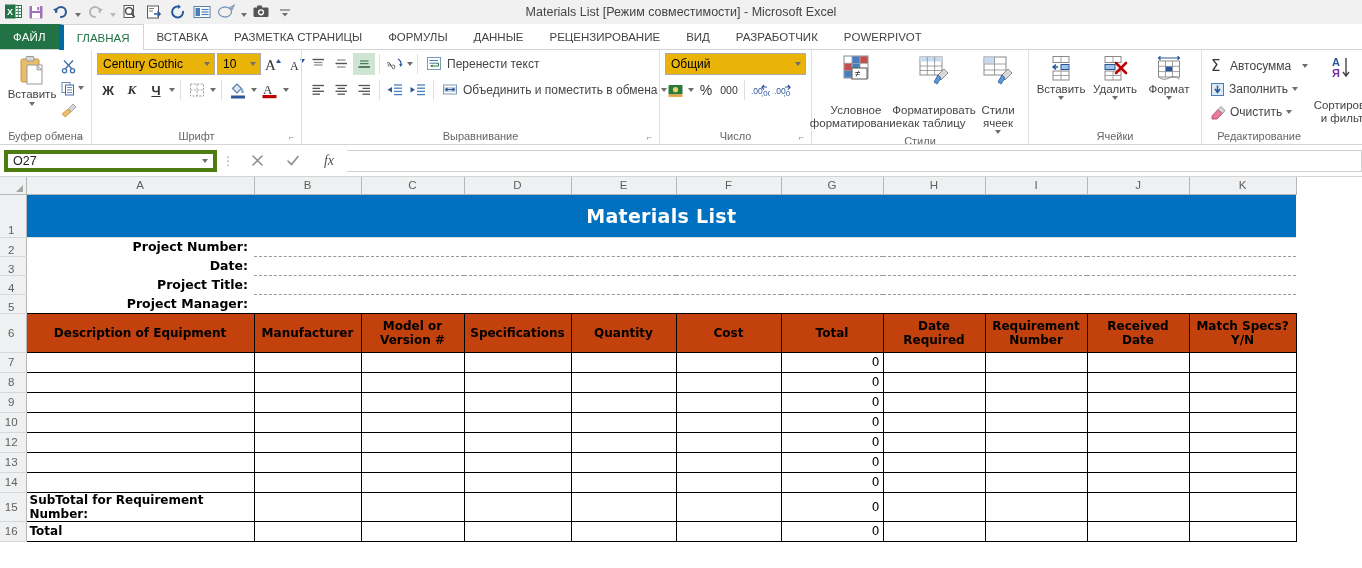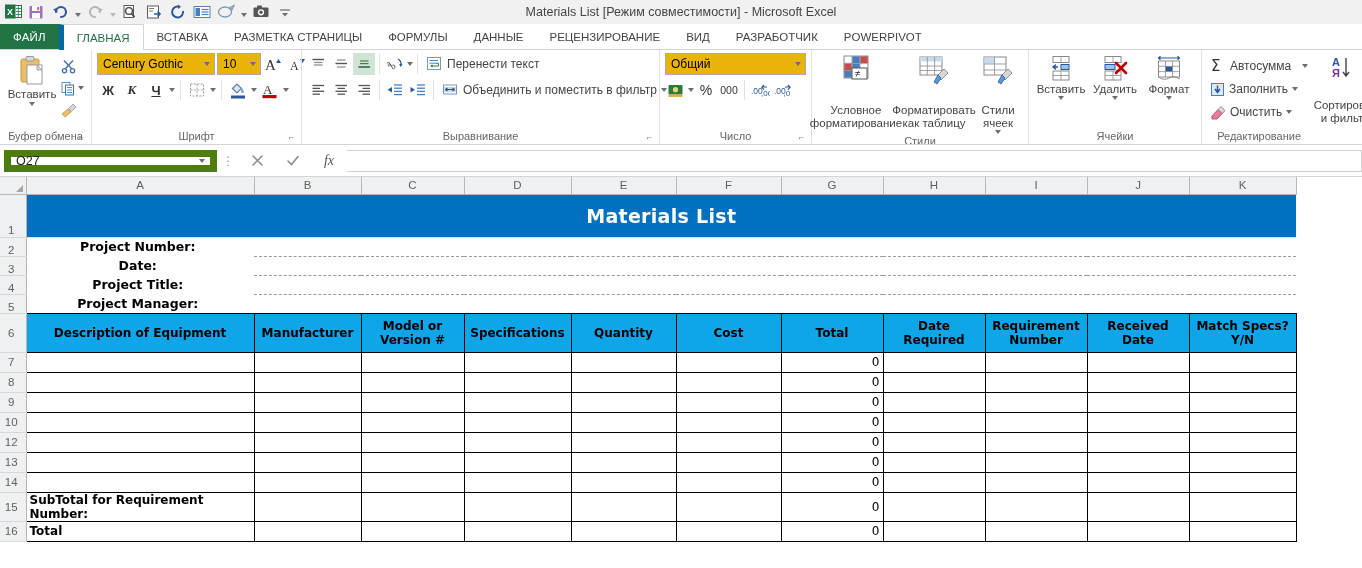--- a/index.html
+++ b/index.html
@@ -179,21 +179,21 @@
   .fbar {
     height: 32px; width: 100%;
     background: #ffffff;
     border-bottom: 1px solid #d4d4d4;
     display: flex; align-items: center;
     padding: 0 0 0 4px;
     gap: 0;
   }
   .namebox {
     width: 213px; height: 22px;
-    border: 7px solid #4d7c0f; background:#fff;
+    border: 4px solid #4d7c0f; background:#fff;
     display:flex; align-items:center; justify-content:space-between;
     padding: 0 5px; font-size: 12.5px; color:#222;
   }
   .fb-dots { width: 22px; text-align:center; color:#9a9a9a; font-size: 12px; letter-spacing:0; }
   .fb-btns { display:flex; align-items:center; height:22px; }
   .fb-btn { width: 36px; height:22px; display:flex; align-items:center; justify-content:center; font-size:14px; color:#8a8a8a; }
   .fb-btn.fx { font-style:italic; font-family:"Liberation Serif", serif; font-size:14px; color:#555;}
   .fb-input {
     flex:1; height:22px; border:1px solid #d0d0d0; border-left:none;
     background:#fff; margin-right:0;
@@ -232,34 +232,34 @@
     font-weight: bold;
     font-size: 19px;
     text-align: center;
     font-family: "DejaVu Sans", sans-serif;
     border-right: none;
     border-bottom: 1px solid #e0e0e0;
     letter-spacing: .3px;
   }
   
   td.flabel {
-    text-align: center;
+    text-align: right;
     font-weight: bold;
     font-size: 12.5px;
     font-family: "DejaVu Sans", sans-serif;
     color: #000;
     border-right: none;
     border-bottom: none;
     padding-right: 6px;
   }
   td.fblank { border-right:none; border-bottom:none; }
   td.fdash  { border-right:none; border-bottom: 1px dashed #9a9a9a; }
   
   td.thead {
-    background: #0ea5e9;
+    background: #c2410c;
     color: #000;
     font-weight: bold;
     font-size: 12px;
     font-family: "DejaVu Sans", sans-serif;
     text-align: center;
     vertical-align: middle;
     border: 1px solid #000000;
     line-height: 14px;
     white-space: normal;
     padding: 0 2px;
@@ -605,21 +605,21 @@
             </svg>
           </div>
           <div class="vsep"></div>
           <div class="wide-btn">
             <svg width="17" height="16" viewBox="0 0 17 16">
               <rect x="1.5" y="3" width="13" height="9" fill="#fff" stroke="#7d99b5" stroke-width="1"></rect>
               <line x1="1.5" y1="6" x2="14.5" y2="6" stroke="#7d99b5" stroke-width=".8"></line>
               <line x1="1.5" y1="9" x2="14.5" y2="9" stroke="#7d99b5" stroke-width=".8"></line>
               <path d="M4 7.5 L12 7.5 M5.5 6 L3.5 7.5 L5.5 9 M10.5 6 L12.5 7.5 L10.5 9" fill="none" stroke="#2b579a" stroke-width="1.1"></path>
             </svg>
-            <span>Объединить и поместить в фильтр</span>
+            <span>Объединить и поместить в обмена</span>
             <span class="caret-d"></span>
           </div>
         </div>
       </div>
         </div>
       <div class="grp-label">
         <span>Выравнивание</span>
         <span class="grp-launcher">⌐</span>
       </div>
     </div>

